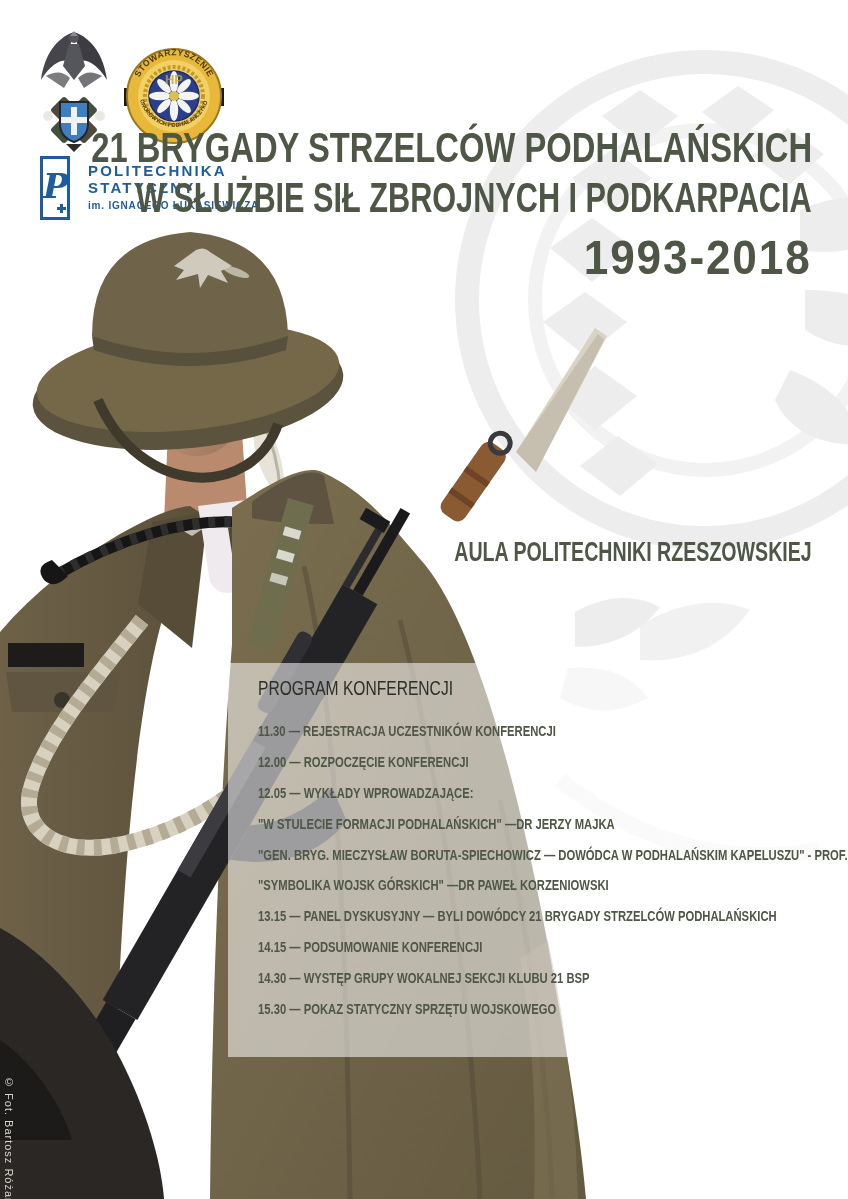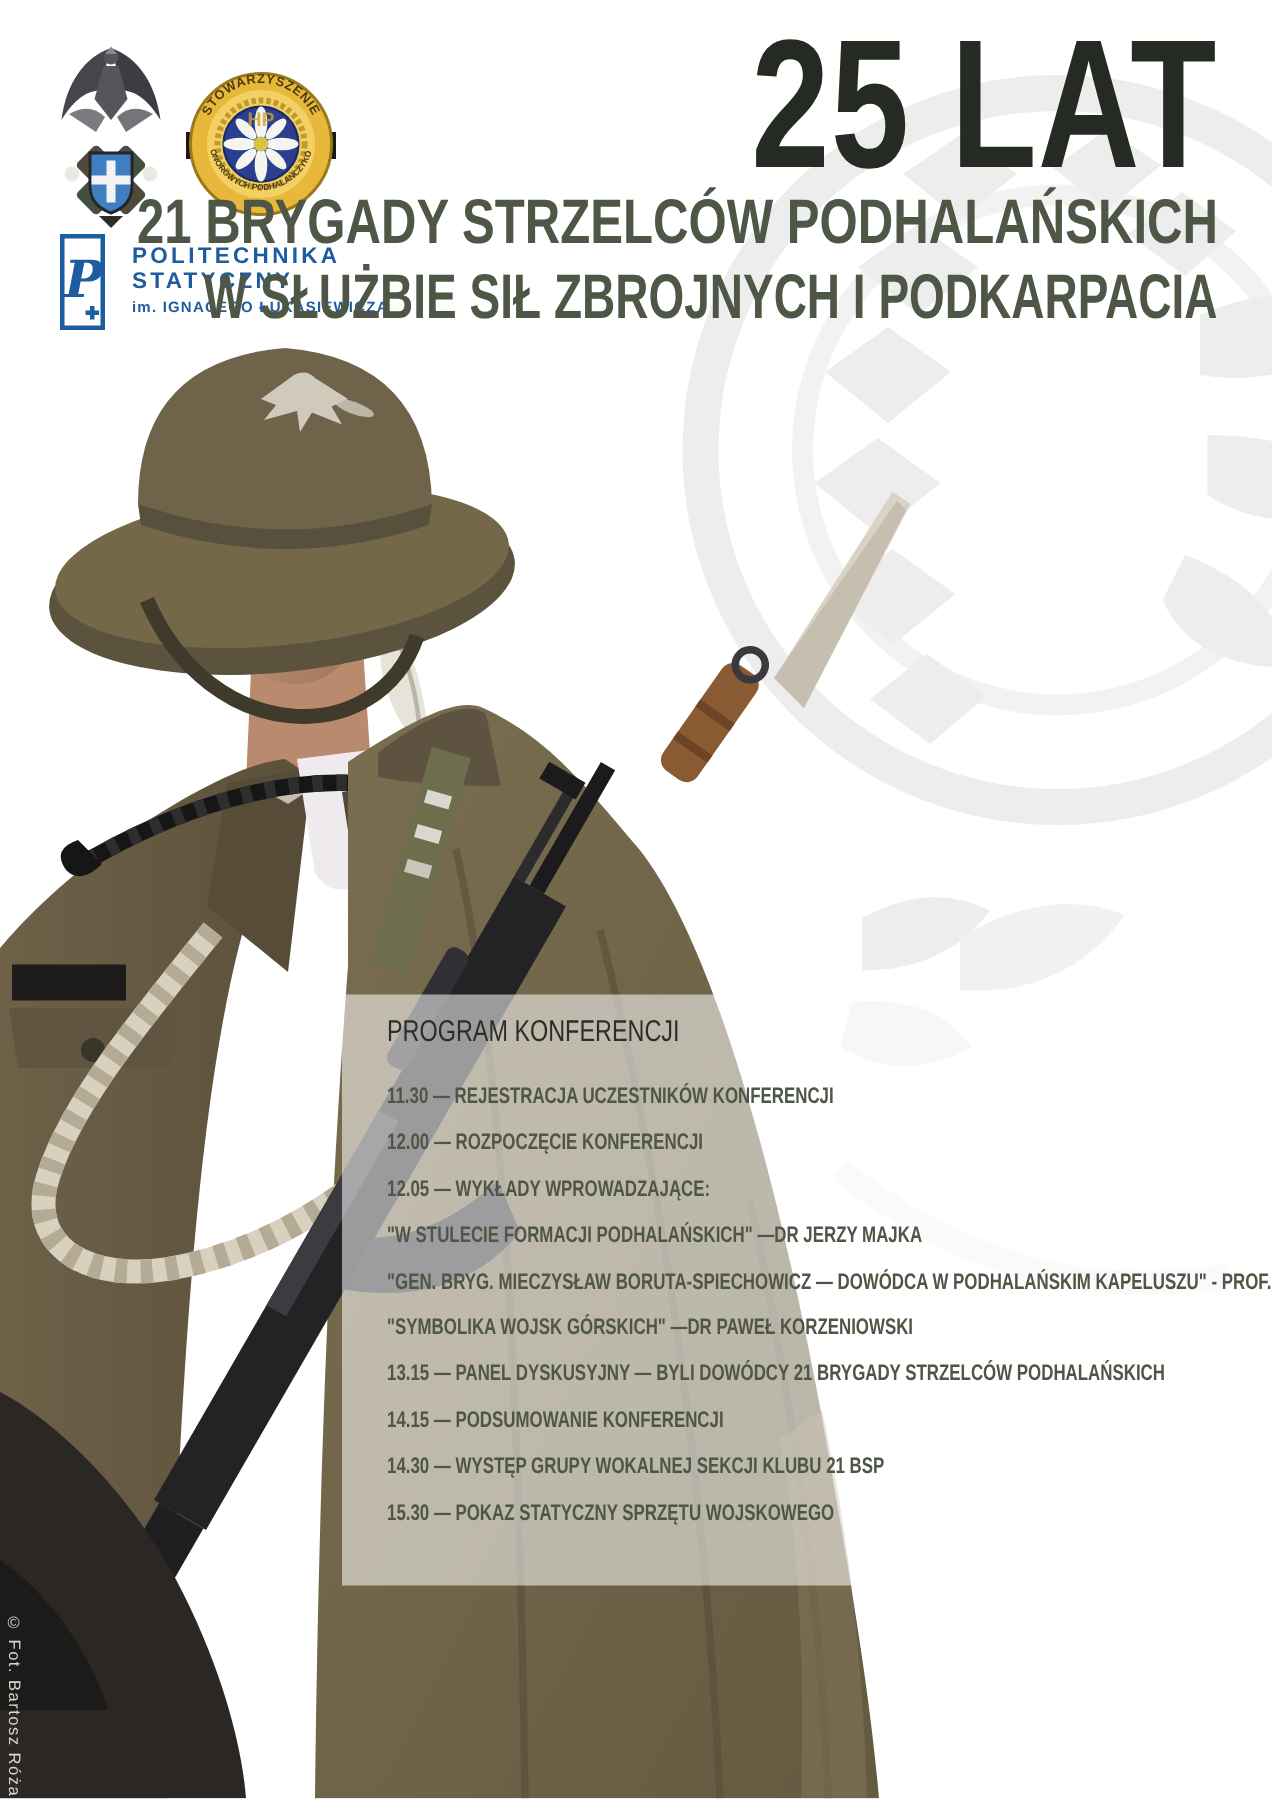--- a/index.html
+++ b/index.html
@@ -262,30 +262,33 @@
       <text x="3" y="42" font-family="DejaVu Serif, serif" font-style="italic" font-weight="bold" font-size="34" fill="#1d5c9f">PR</text>
       <path d="M20 48 h3 v3 h3 v3 h-3 v3 h-3 v-3 h-3 v-3 h3 Z" fill="#1d5c9f"></path>
     </svg>
     <div class="uni-text">
       <div class="uni-name">POLITECHNIKA</div>
       <div class="uni-name">STATYCZNY</div>
       <div class="uni-sub">im. IGNACEGO ŁUKASIEWICZA</div>
     </div>
   </div>
 
-  <div class="abs title-line poster-title from-right">
-    <span class="cond from-right" style="--sx:.77">25 LAT</span>
-  </div>
   <div class="abs title-line poster-sub1 from-right">
     <span class="cond from-right" style="--sx:.78">21 BRYGADY STRZELCÓW PODHALAŃSKICH</span>
   </div>
   <div class="abs title-line poster-sub2 from-right">
     <span class="cond from-right" style="--sx:.73">W SŁUŻBIE SIŁ ZBROJNYCH I PODKARPACIA</span>
   </div>
-
+  <div class="abs title-line poster-years from-right">
+    <span class="cond from-right" style="--sx:.92">1993-2018</span>
+  </div>
+
+  <div class="abs title-line venue1 from-right">
+    <span class="cond from-right" style="--sx:.70">AULA POLITECHNIKI RZESZOWSKIEJ</span>
+  </div>
 
   <div class="abs program-heading from-left">
     <span class="cond from-left" style="--sx:.78">PROGRAM KONFERENCJI</span>
   </div>
   <div class="abs program-items">
     <div class="program-item from-left"><span class="cond from-left">11.30 — REJESTRACJA UCZESTNIKÓW KONFERENCJI</span></div>
     <div class="program-item from-left"><span class="cond from-left">12.00 — ROZPOCZĘCIE KONFERENCJI</span></div>
     <div class="program-item from-left"><span class="cond from-left">12.05 — WYKŁADY WPROWADZAJĄCE:</span></div>
     <div class="program-item from-left"><span class="cond from-left">"W STULECIE FORMACJI PODHALAŃSKICH" —DR JERZY MAJKA</span></div>
     <div class="program-item from-left"><span class="cond from-left">"GEN. BRYG. MIECZYSŁAW BORUTA-SPIECHOWICZ — DOWÓDCA W PODHALAŃSKIM KAPELUSZU" - PROF. GRZEGORZ OSTASZ</span></div>

